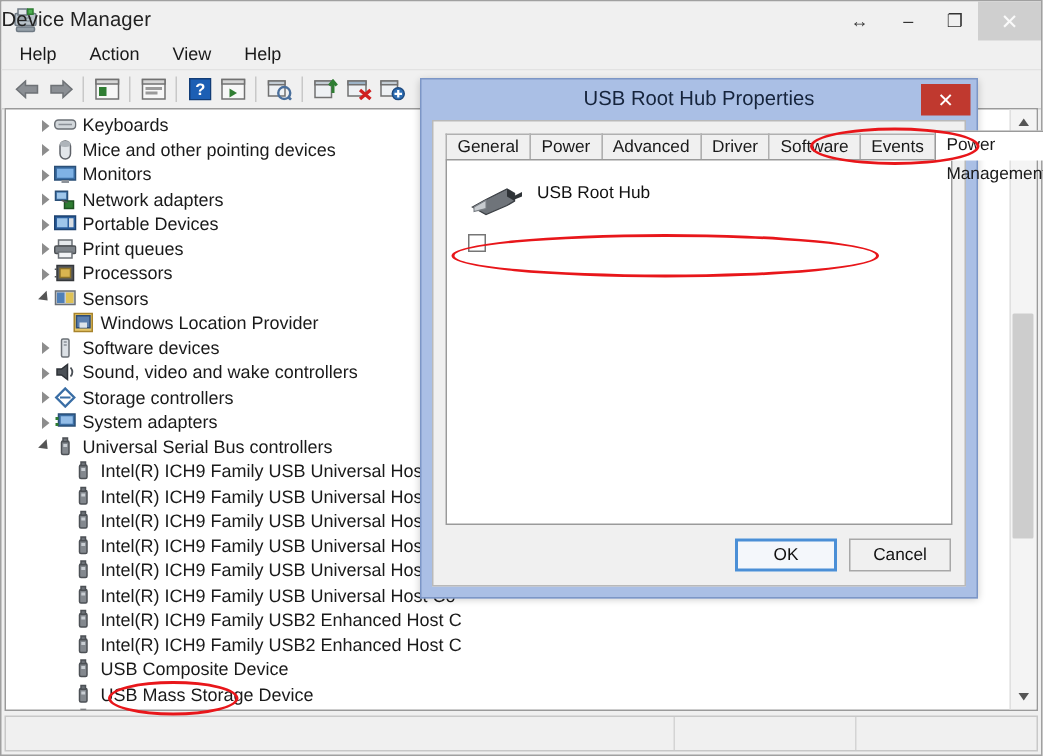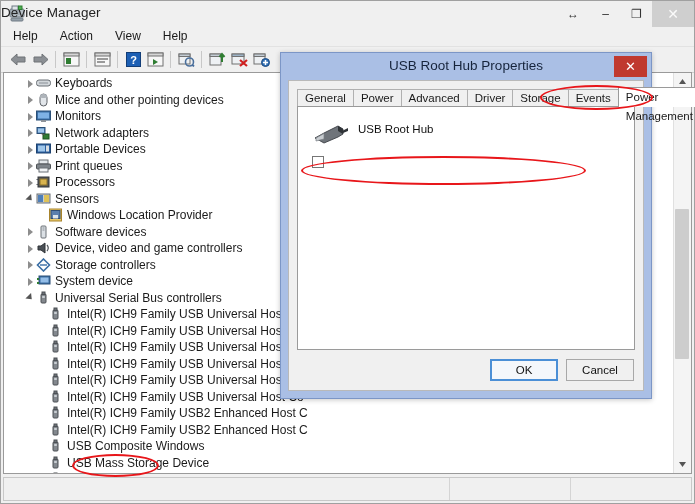--- a/index.html
+++ b/index.html
@@ -354,21 +354,21 @@
             <span class="row-label">Software devices</span>
           </div>
           <div class="row lvl1">
             <span class="twisty collapsed"></span>
             <span class="dev-icon">
               <svg width="15" height="14" viewBox="0 0 15 14">
                 <path d="M2 5 L5 5 L9 2 L9 12 L5 9 L2 9 Z" fill="#4b5056" stroke="#2e3237"></path>
                 <path d="M11 4 Q13.5 7 11 10" fill="none" stroke="#4b5056" stroke-width="1.2"></path>
               </svg>
             </span>
-            <span class="row-label">Device, video and game controllers</span>
+            <span class="row-label">Sound, video and wake controllers</span>
           </div>
           <div class="row lvl1">
             <span class="twisty collapsed"></span>
             <span class="dev-icon">
               <svg width="15" height="14" viewBox="0 0 15 14">
                 <path d="M7.5 1 L13.5 7 L7.5 13 L1.5 7 Z" fill="none" stroke="#3a6ea5" stroke-width="1.6"></path>
                 <path d="M4 7 L11 7" stroke="#3a6ea5" stroke-width="1.4"></path>
               </svg>
             </span>
             <span class="row-label">Storage controllers</span>
@@ -376,21 +376,21 @@
           <div class="row lvl1">
             <span class="twisty collapsed"></span>
             <span class="dev-icon">
               <svg width="15" height="14" viewBox="0 0 15 14">
                 <rect x="3" y="2" width="11" height="8" fill="#3b6ea5" stroke="#2a4f77"></rect>
                 <rect x="4.5" y="3.5" width="8" height="5" fill="#93bde8"></rect>
                 <rect x="1" y="4" width="2" height="2" fill="#2f7d32"></rect>
                 <rect x="1" y="8" width="2" height="2" fill="#2f7d32"></rect>
               </svg>
             </span>
-            <span class="row-label">System device</span>
+            <span class="row-label">System adapters</span>
           </div>
           <div class="row lvl1">
             <span class="twisty expanded"></span>
             <span class="dev-icon">
               <svg width="15" height="14" viewBox="0 0 15 14">
                 <rect x="5" y="3" width="5" height="9" rx="1" fill="#83888e" stroke="#4c5055"></rect>
                 <rect x="6" y="1" width="3" height="2.5" fill="#6d7278" stroke="#4c5055"></rect>
                 <rect x="6.2" y="5" width="2.6" height="2" fill="#c9ced3"></rect>
               </svg>
             </span>
@@ -477,21 +477,21 @@
             <span class="row-label">Intel(R) ICH9 Family USB2 Enhanced Host C</span>
           </div>
           <div class="row lvl2">
             <span class="dev-icon">
               <svg width="15" height="14" viewBox="0 0 15 14">
                 <rect x="5" y="3" width="5" height="9" rx="1" fill="#83888e" stroke="#4c5055"></rect>
                 <rect x="6" y="1" width="3" height="2.5" fill="#6d7278" stroke="#4c5055"></rect>
                 <rect x="6.2" y="5" width="2.6" height="2" fill="#c9ced3"></rect>
               </svg>
             </span>
-            <span class="row-label">USB Composite Windows</span>
+            <span class="row-label">USB Composite Device</span>
           </div>
           <div class="row lvl2">
             <span class="dev-icon">
               <svg width="15" height="14" viewBox="0 0 15 14">
                 <rect x="5" y="3" width="5" height="9" rx="1" fill="#83888e" stroke="#4c5055"></rect>
                 <rect x="6" y="1" width="3" height="2.5" fill="#6d7278" stroke="#4c5055"></rect>
                 <rect x="6.2" y="5" width="2.6" height="2" fill="#c9ced3"></rect>
               </svg>
             </span>
             <span class="row-label">USB Mass Storage Device</span>
@@ -536,21 +536,21 @@
       <div class="dlg-close">✕</div>
     </div>
 
     <div class="dlg-body">
 
       <div class="tabstrip" id="tabstrip">
           <div class="tab">General</div>
           <div class="tab">Power</div>
           <div class="tab">Advanced</div>
           <div class="tab">Driver</div>
-          <div class="tab">Storage</div>
+          <div class="tab">Software</div>
           <div class="tab">Events</div>
           <div class="tab active">Power Management</div>
         </div>
 
       <div class="tabpage">
         <div class="dev-head">
           <span class="usb-icon">
             <svg width="38" height="28" viewBox="0 0 38 28">
               <path d="M3 19 L12 14 L26 7 L31 10 L31 15 L26 18 L12 24 Z" fill="#6f747a" stroke="#3c4045" stroke-width="0.9"></path>
               <path d="M26 7 L31 10 L31 15 L26 12 Z" fill="#2f3337"></path>

